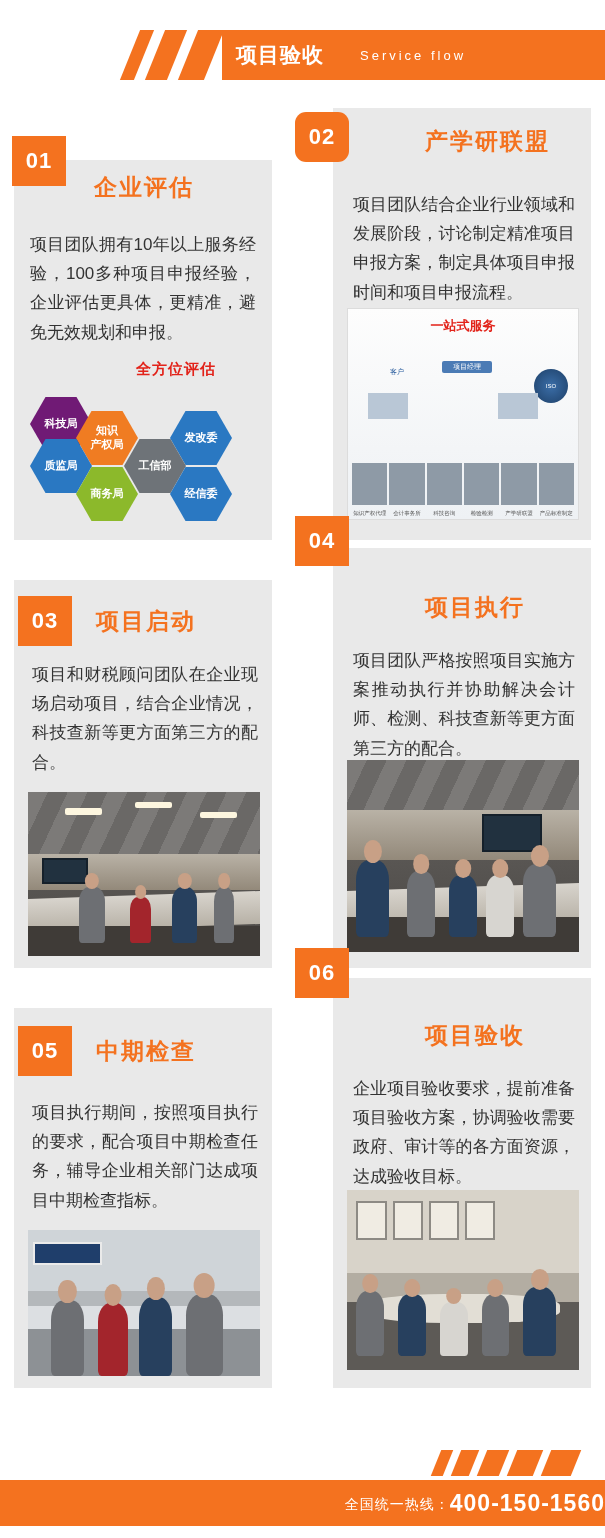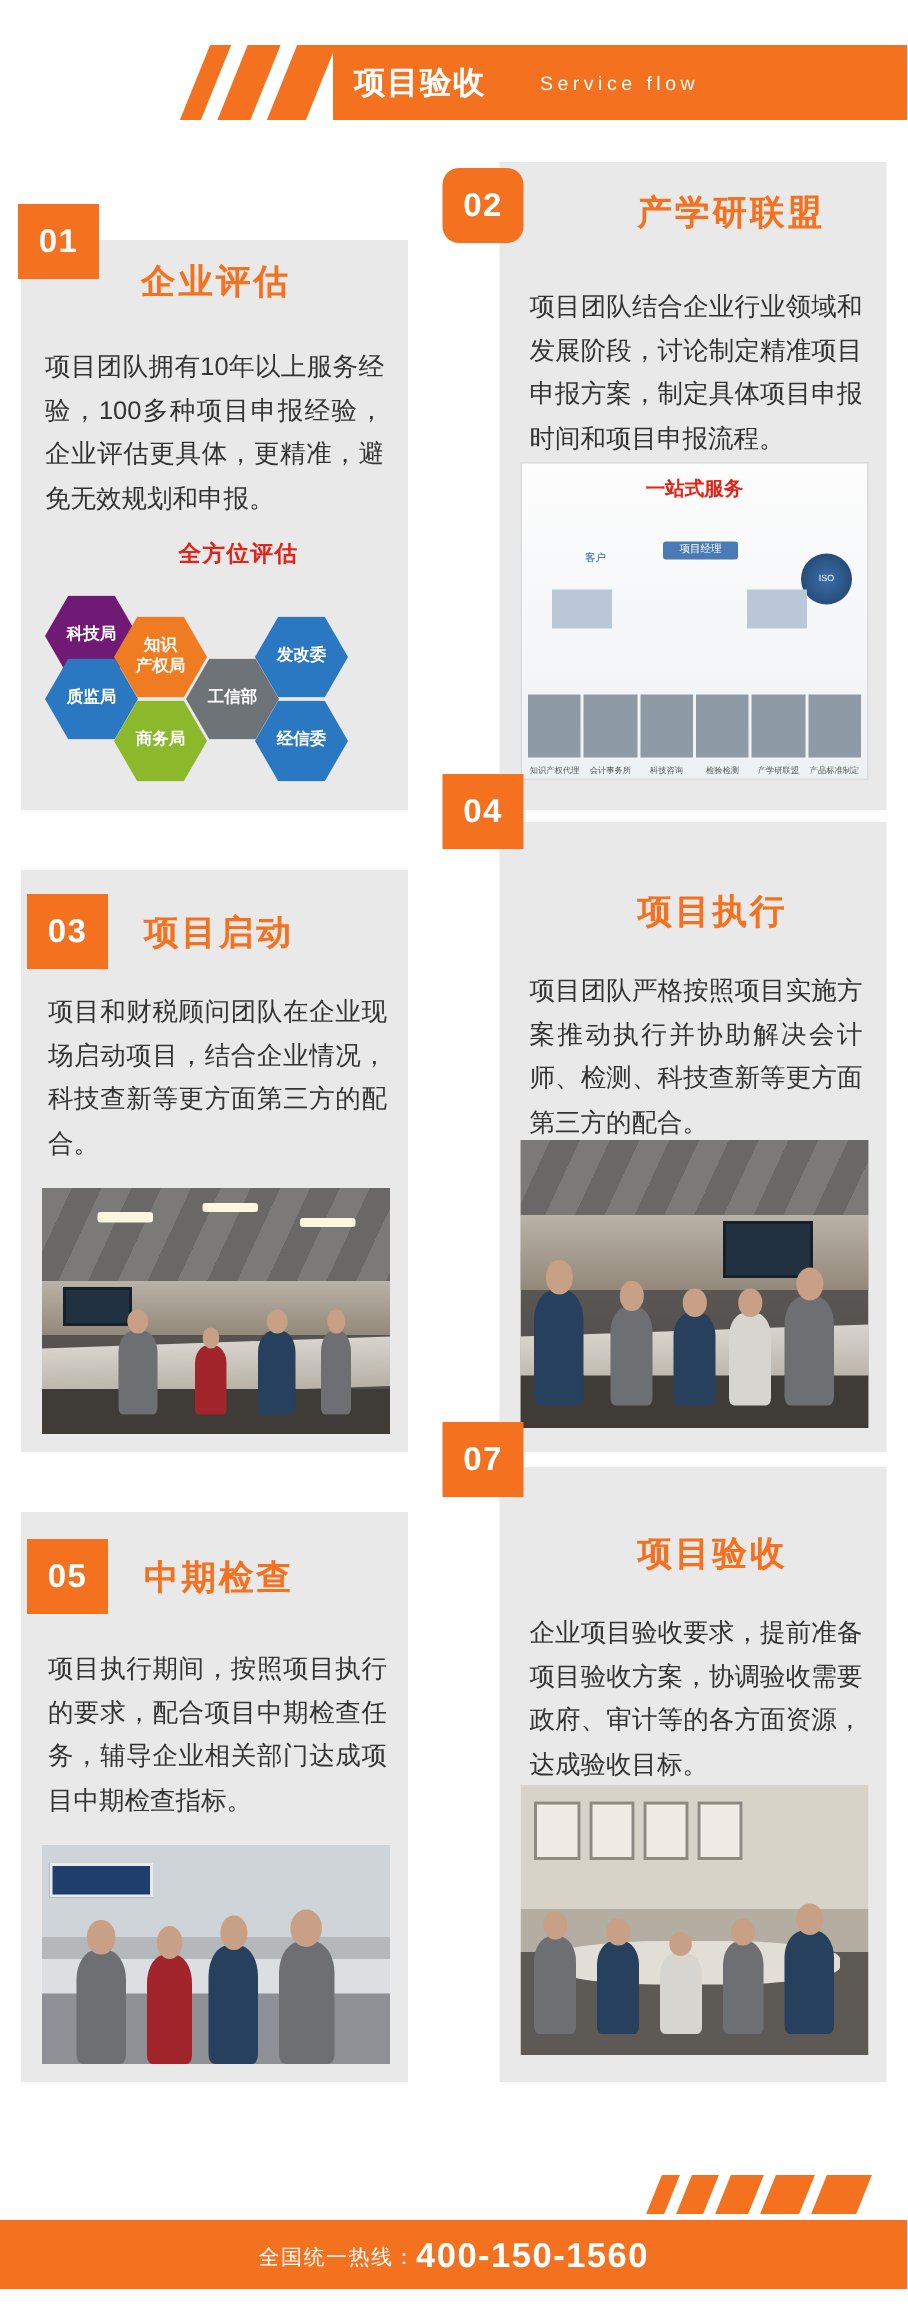--- a/index.html
+++ b/index.html
@@ -277,21 +277,21 @@
   .footer-bar {
     position: absolute;
     left: 0; top: 34px;
     width: 605px; height: 46px;
     background: #f4721f;
   }
   .footer-text {
     position: absolute;
     left: 0; top: 34px; width: 605px; height: 46px;
     line-height: 46px;
-    text-align: center;
+    text-align: right;
     color: #ffffff;
     font-size: 14px;
     letter-spacing: 1px;
   }
   .footer-text b {
     font-size: 23px;
     letter-spacing: 1px;
     vertical-align: -2px;
   }
   .fchev {
@@ -320,21 +320,21 @@
       <div class="hb-title">项目验收</div>
       <div class="hb-sub">Service flow</div>
     </div>
   </div>
 
   <div class="card" style="left:14px; top:160px; width:258px; height:380px;">
     <div class="card-title" style="left:80px; top:12px;">企业评估</div>
     <div class="card-body" style="left:16px; top:70px; width:226px;">项目团队拥有10年以上服务经验，100多种项目申报经验，企业评估更具体，更精准，避免无效规划和申报。</div>
 
     <div class="hexwrap" style="left:10px; top:198px; width:238px; height:170px;">
-      <div class="hdr" style="left:95px; top:2px;text-align:right;">全方位评估</div>
+      <div class="hdr" style="left:112px; top:2px;text-align:right;">全方位评估</div>
       <div class="hex" style="left:6px; top:38px; background:#701a75;">科技局</div>
       <div class="hex" style="left:52px; top:52px; background:#f07c22;">知识<br>产权局</div>
       <div class="hex" style="left:146px; top:52px; background:#2a78c2;">发改委</div>
       <div class="hex" style="left:6px; top:80px; background:#2a78c2;">质监局</div>
       <div class="hex" style="left:100px; top:80px; background:#6e7378;">工信部</div>
       <div class="hex" style="left:52px; top:108px; background:#8cb92b;">商务局</div>
       <div class="hex" style="left:146px; top:108px; background:#2a78c2;">经信委</div>
     </div>
 
     <div class="badge" style="left:-2px; top:-24px;">01</div>
@@ -442,21 +442,21 @@
             <i></i>
           </div>
         <div class="longtable"></div>
         <div class="person head grey" style="left:4%; width:12%; height:36%;"></div>
         <div class="person head blue" style="left:22%; width:12%; height:34%;"></div>
         <div class="person head white" style="left:40%; width:12%; height:30%;"></div>
         <div class="person head grey" style="left:58%; width:12%; height:34%;"></div>
         <div class="person head blue" style="left:76%; width:14%; height:38%;"></div>
       </div>
     </div>
-    <div class="badge" style="left:-38px; top:-30px;">07</div>
+    <div class="badge" style="left:-38px; top:-30px;">06</div>
   </div>
 
   <div class="footer-wrap">
     <div class="fchev f1"></div>
     <div class="fchev f2"></div>
     <div class="fchev f3"></div>
     <div class="fchev f4"></div>
     <div class="fchev f5"></div>
     <div class="footer-bar"></div>
     <div class="footer-text">

